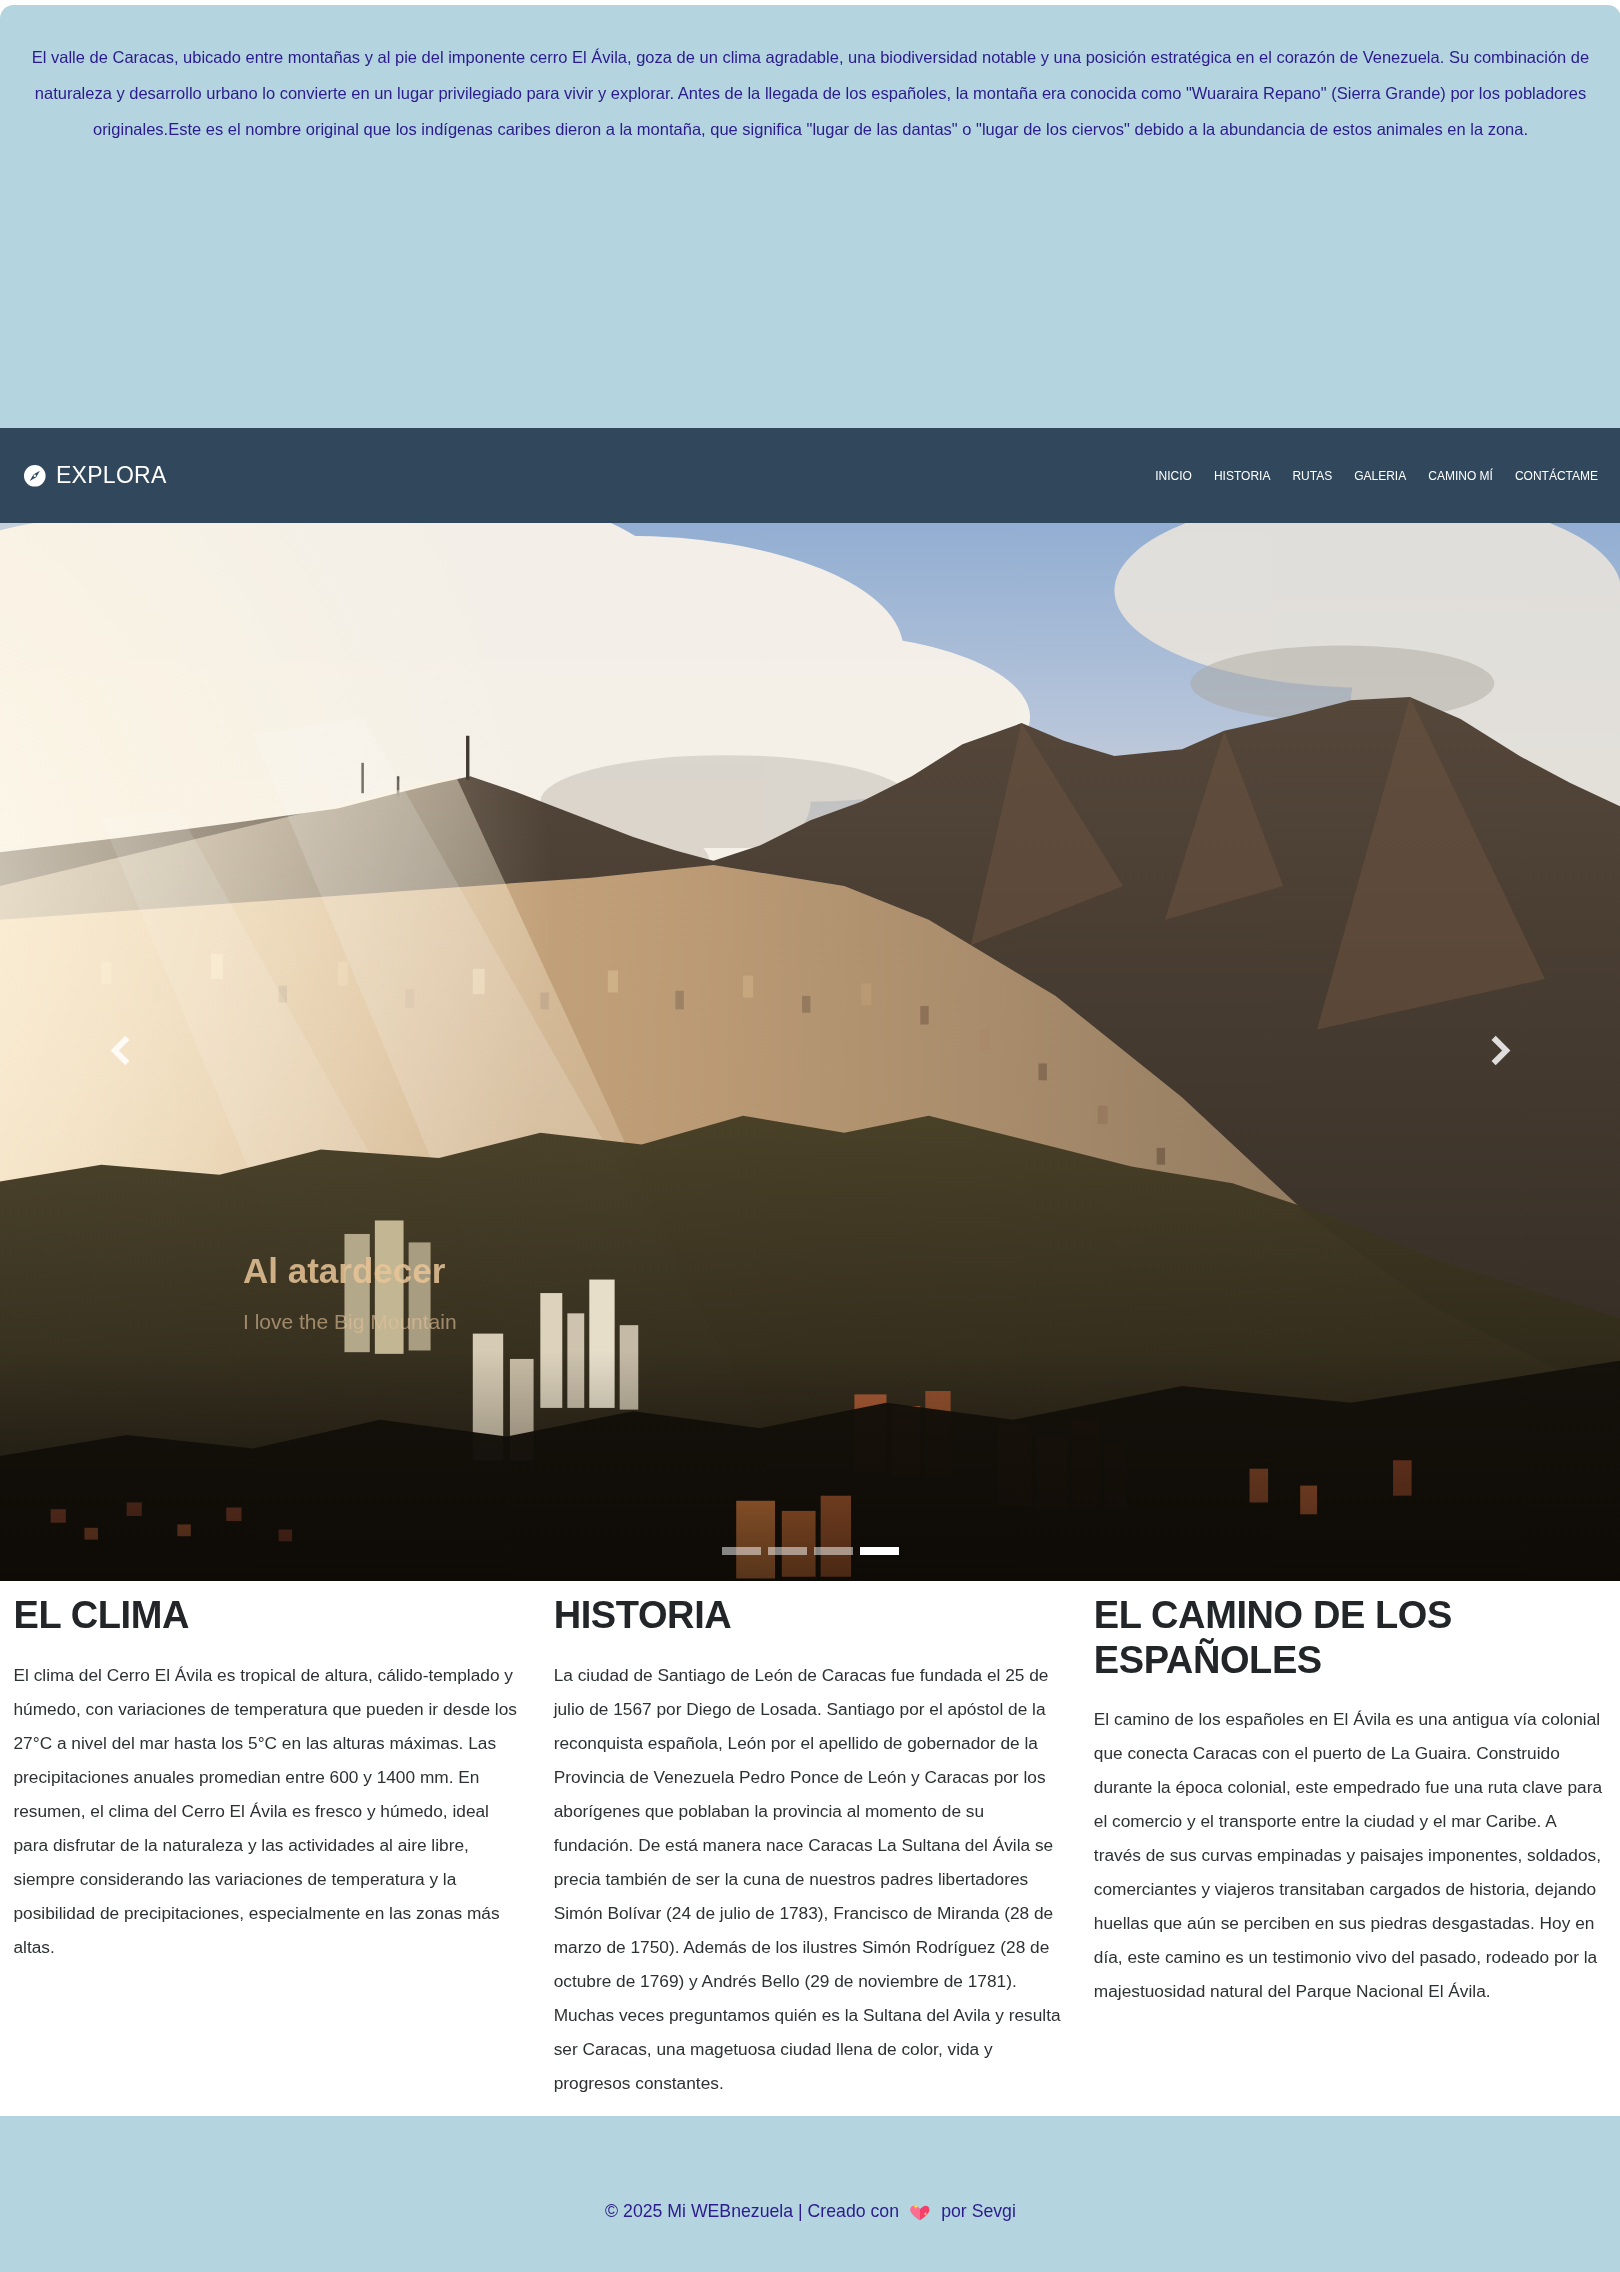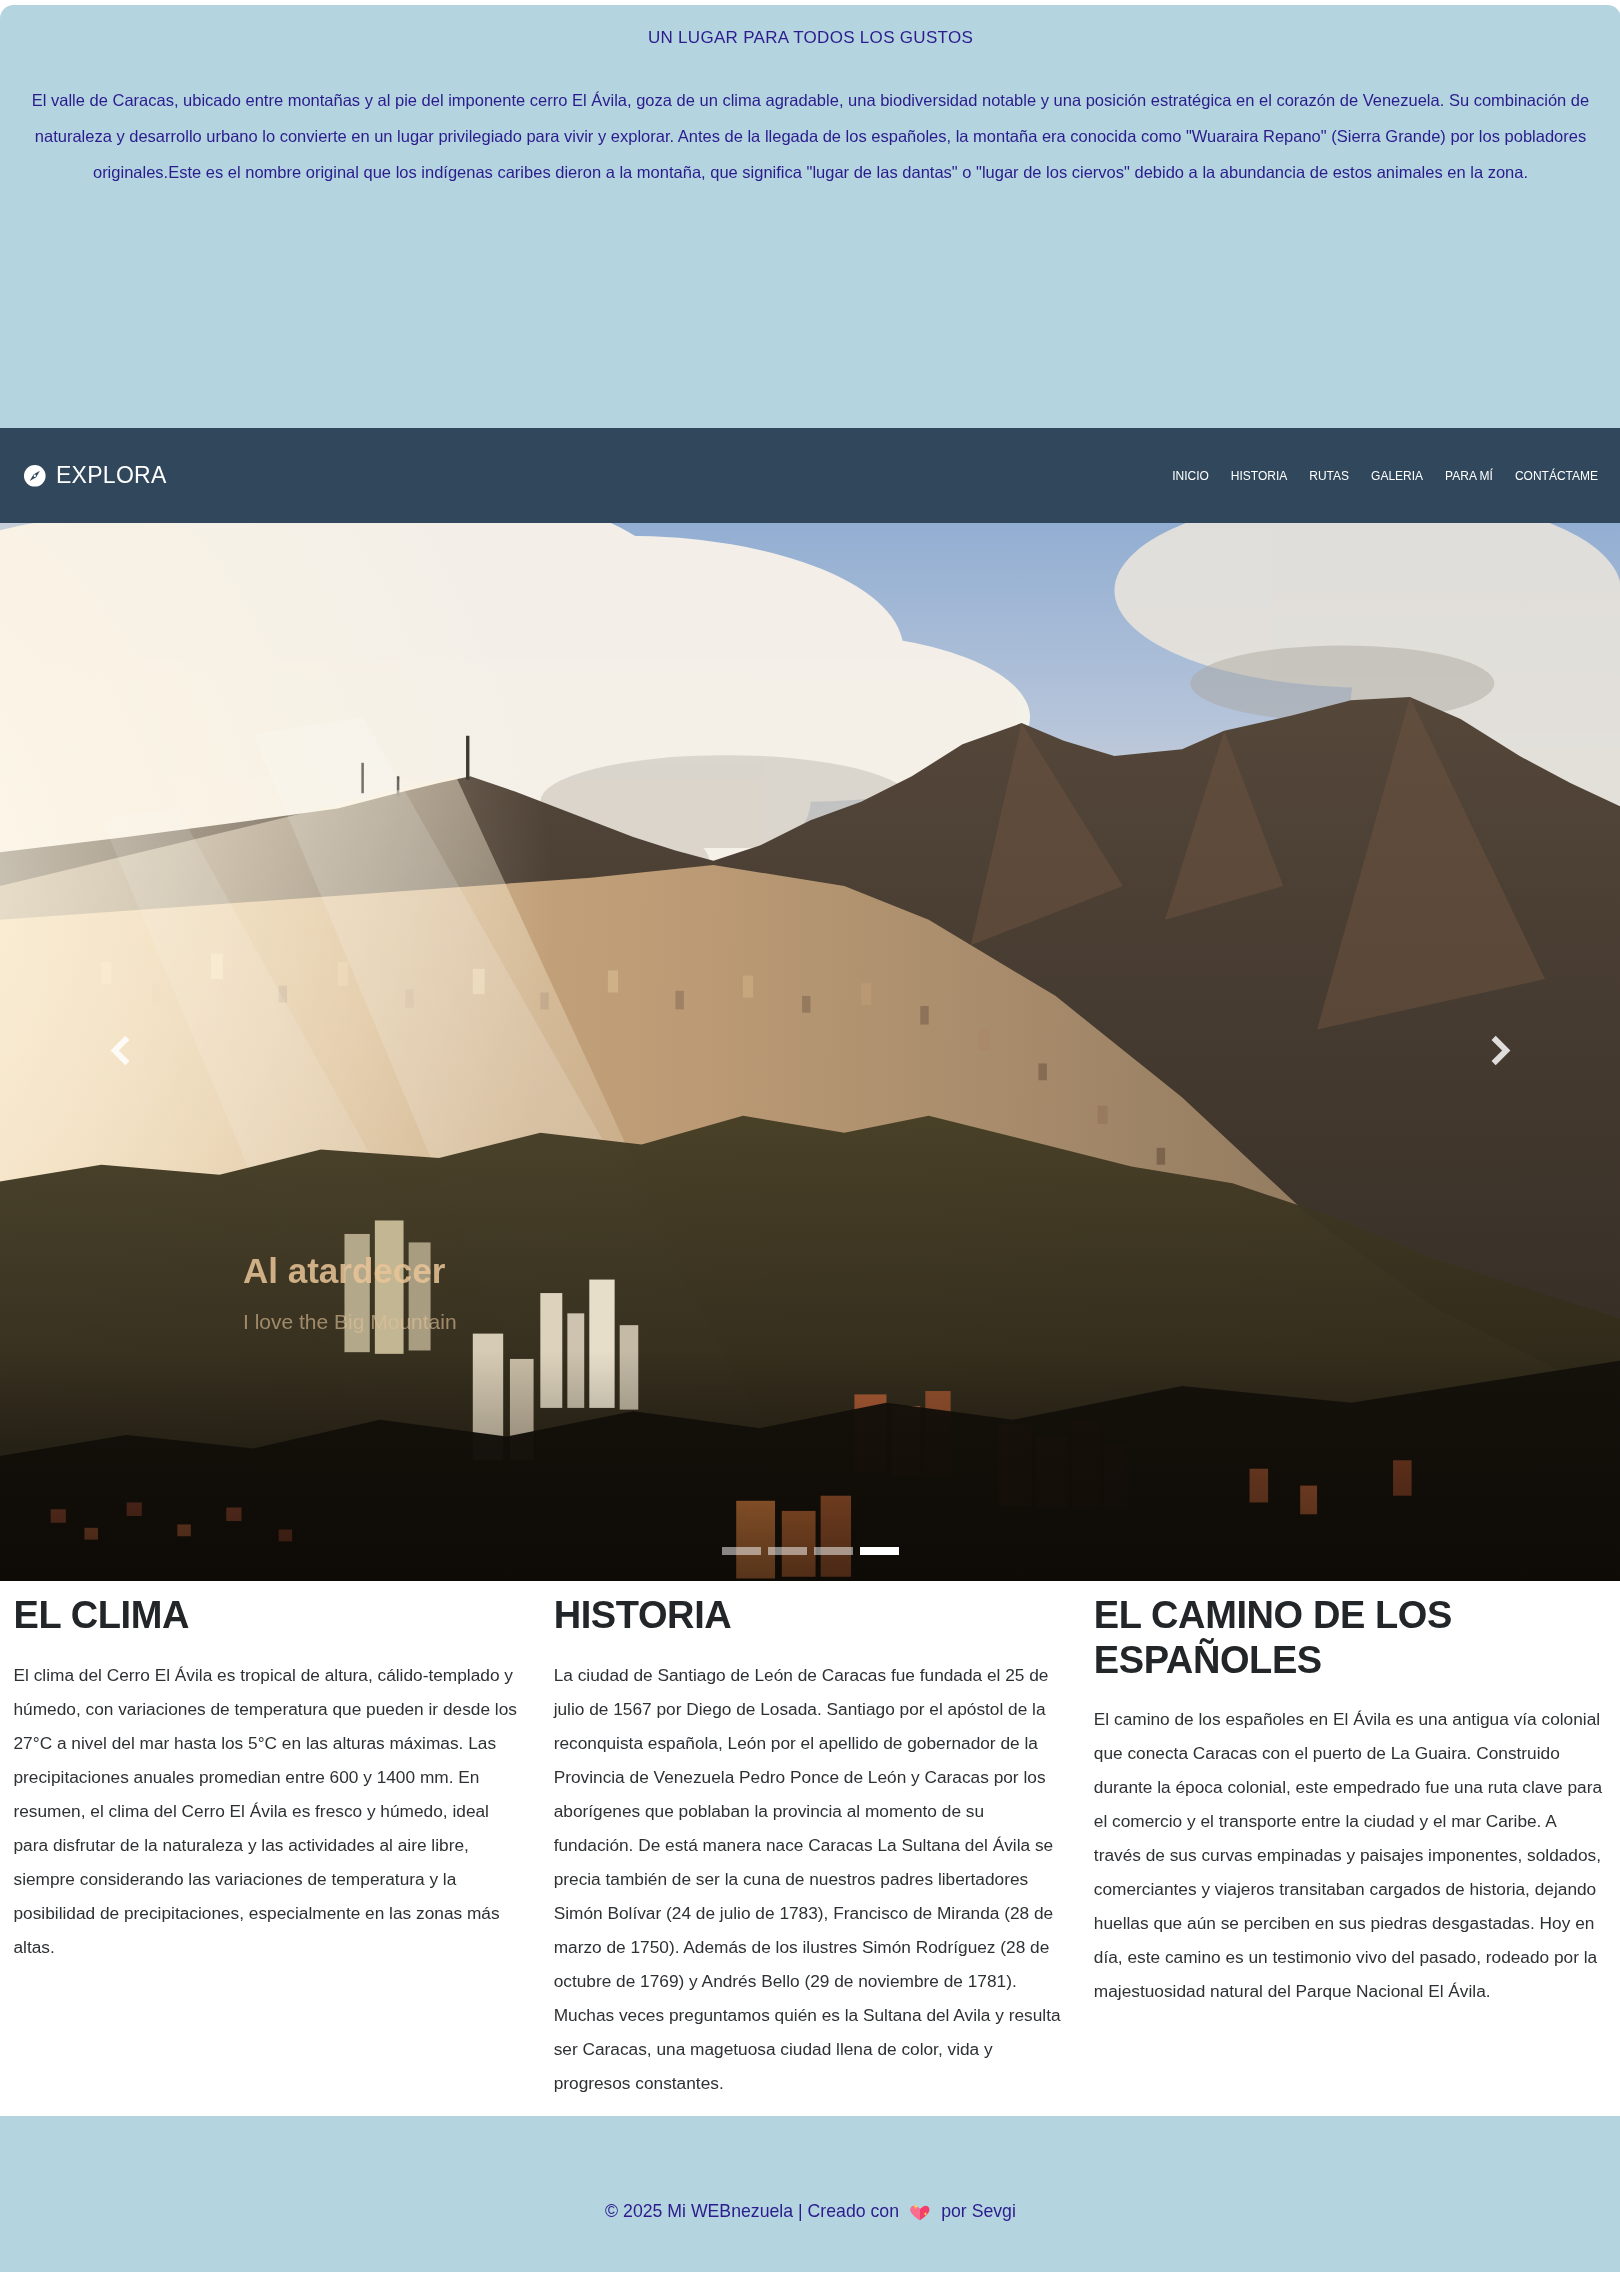--- a/index.html
+++ b/index.html
@@ -46,41 +46,40 @@
   .footer{height:191px;background:#b4d5e0;display:flex;align-items:center;justify-content:center;
     gap:8.4px;font-size:17.7px;color:#2b1b8d;}
   .footer svg{display:block;margin:0 1.7px;}
 </style>
 </head>
 <body>
 
 <div class="page">
 
   <header class="top-header">
-    <div class="sub-title">UN LUGAR PARA TODOS LOS GUSTOS</div>
     <p class="intro-text">El valle de Caracas, ubicado entre montañas y al pie del imponente cerro El Ávila, goza de un clima agradable, una biodiversidad notable y una posición estratégica en el corazón de Venezuela. Su combinación de naturaleza y desarrollo urbano lo convierte en un lugar privilegiado para vivir y explorar. Antes de la llegada de los españoles, la montaña era conocida como "Wuaraira Repano" (Sierra Grande) por los pobladores originales.Este es el nombre original que los indígenas caribes dieron a la montaña, que significa "lugar de las dantas" o "lugar de los ciervos" debido a la abundancia de estos animales en la zona.</p>
   </header>
 
   <nav class="navbar">
     <a class="brand" href="#">
       <span>
         <svg width="23.6" height="23.6" viewBox="0 0 24 24">
           <circle cx="12" cy="12" r="11" fill="#ffffff"></circle>
           <polygon points="17.2,6.8 13.4,13.4 6.8,17.2 10.6,10.6" fill="#31485c"></polygon>
           <circle cx="12" cy="12" r="1.2" fill="#ffffff"></circle>
         </svg>
       </span>
       <span>EXPLORA</span>
     </a>
     <div class="nav-links">
       <a href="#">INICIO</a>
       <a href="#">HISTORIA</a>
       <a href="#">RUTAS</a>
       <a href="#">GALERIA</a>
-      <a href="#">PARA MÍ</a>
+      <a href="#">CAMINO MÍ</a>
       <a href="#">CONTÁCTAME</a>
     </div>
   </nav>
 
   <div class="hero">
     <svg class="hero-art" viewBox="0 0 1920 1253" preserveAspectRatio="none" aria-hidden="true">
       <defs>
         <linearGradient id="sky" x1="0" y1="0" x2="0" y2="1">
           <stop offset="0" stop-color="#92aed2"></stop>
           <stop offset="0.30" stop-color="#b7c5da"></stop>

